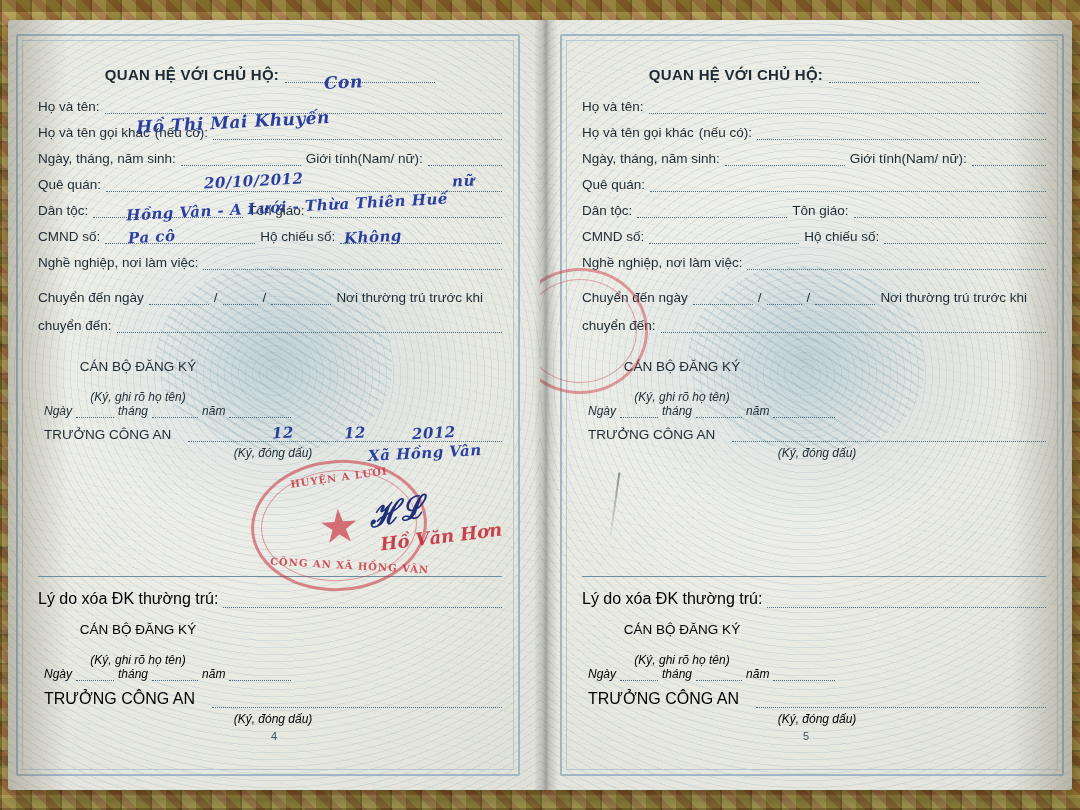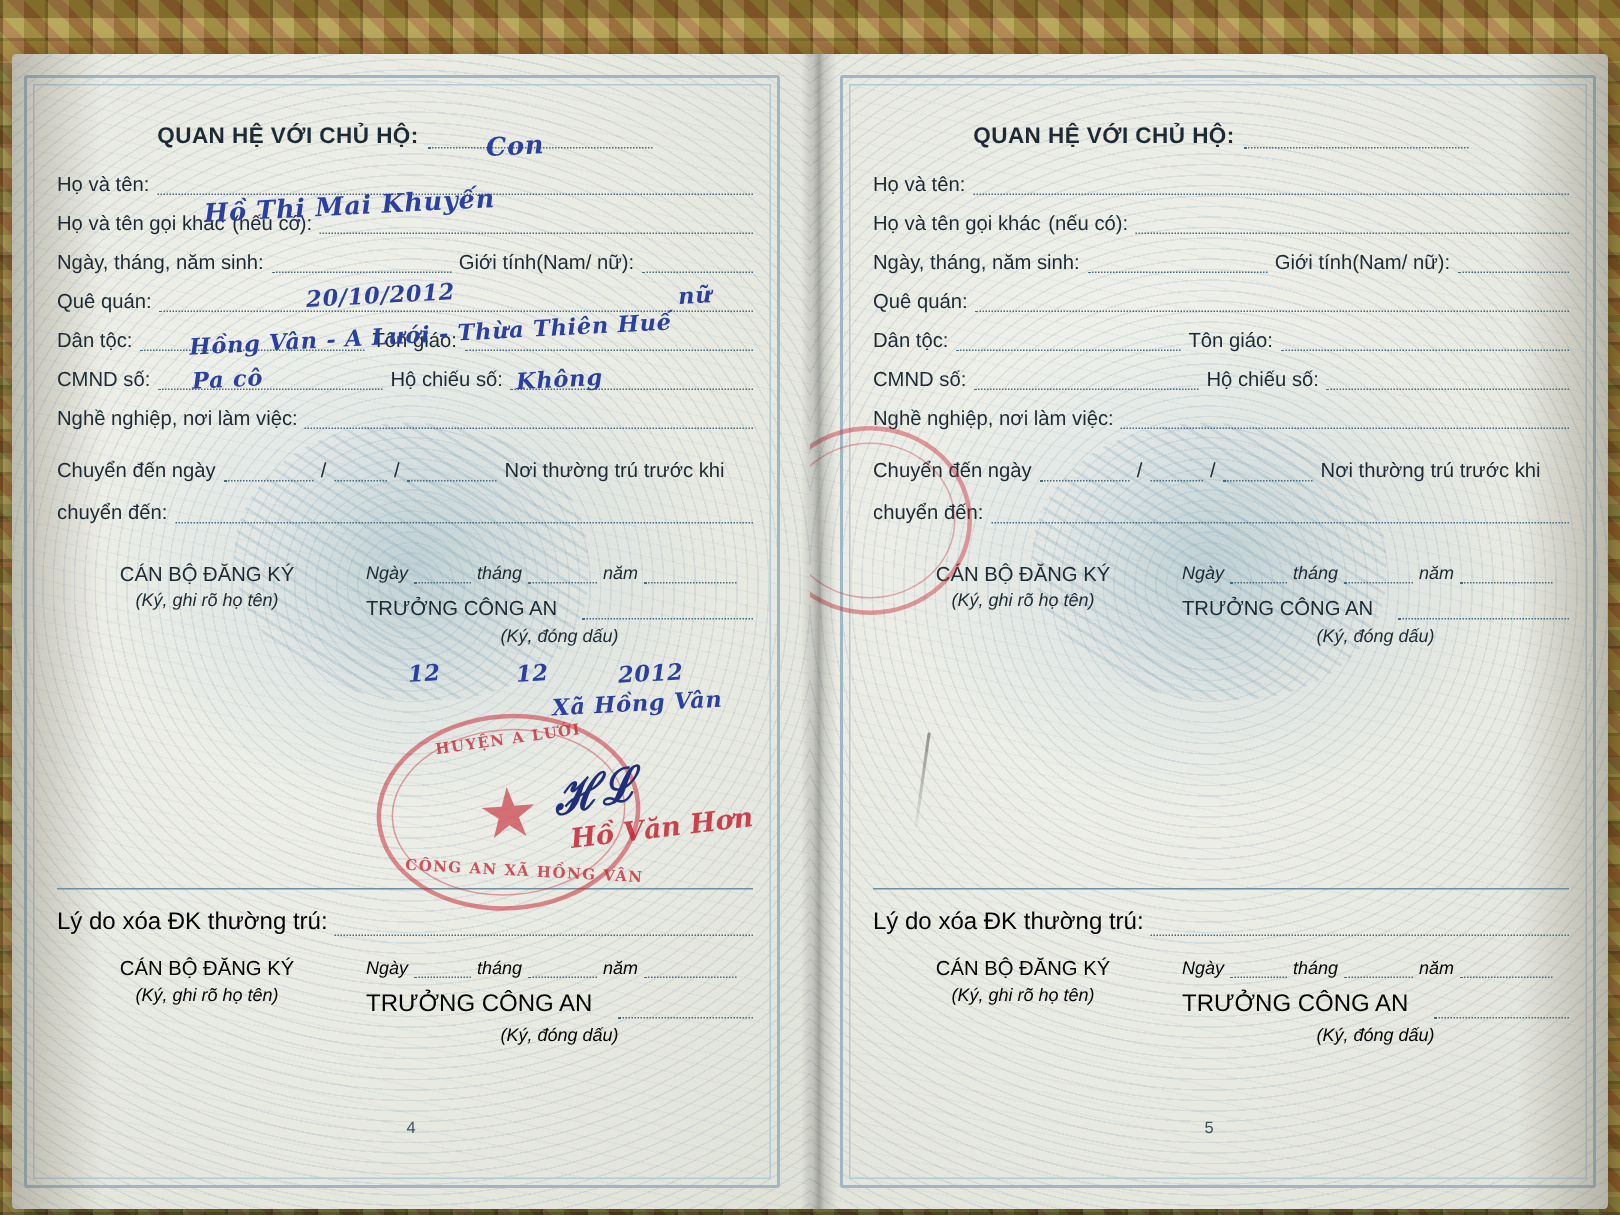--- a/index.html
+++ b/index.html
@@ -38,21 +38,21 @@
       repeating-linear-gradient(0deg,
         rgba(60,110,40,0.30) 0px, rgba(60,110,40,0.30) 12px,
         rgba(0,0,0,0) 12px, rgba(0,0,0,0) 42px);
     mix-blend-mode: multiply;
     opacity:.55;
   }
 
   
   .book {
     position: absolute;
-    left: 8px;  top: 36px;
+    left: 8px;  top: 20px;
     width: 1064px; height: 770px;
     display: flex;
     filter: drop-shadow(0 6px 10px rgba(0,0,0,.45));
   }
   .page {
     position: relative;
     background:
       radial-gradient(ellipse at 40% 40%, #f2f3ee 0%, #e9eae2 55%, #dfe0d6 100%);
     overflow: hidden;
   }
@@ -164,26 +164,27 @@
   .row .dots.w35  { flex: 0 0 35px; }
   .it { }
 
   .block-move { margin-top: 20px; }
   .block-move .row { margin-bottom: 13px; }
 
   
   .sign {
     display:flex;
     margin-top: 26px;
+    flex-direction: column;
   }
   .sign .col { text-align: center; }
   .sign .col.left-col { width: 200px; }
   .sign .col.right-col { flex: 1; padding-left: 6px; }
   .sign .cap { font-size: 13.5px; }
-  .sign .sub { font-style: italic; font-size: 12px; margin-top: 3px; }
+  .sign .sub { font-style: italic; font-size: 12px; margin-top: 16px; }
   .dateline {
     display:flex; align-items:flex-end; gap:4px; justify-content:flex-start;
     font-style: italic; font-size: 12px;
   }
   .dateline .d { border-bottom:1px dotted #4a6a80; height:13px; }
   .dateline .d.s { width: 38px; }
   .dateline .d.m { width: 46px; }
   .dateline .d.y { width: 62px; }
   .ca-line { display:flex; align-items:flex-end; gap:17px; margin-top:9px; }
   .ca-line .lbl { flex:none; }

